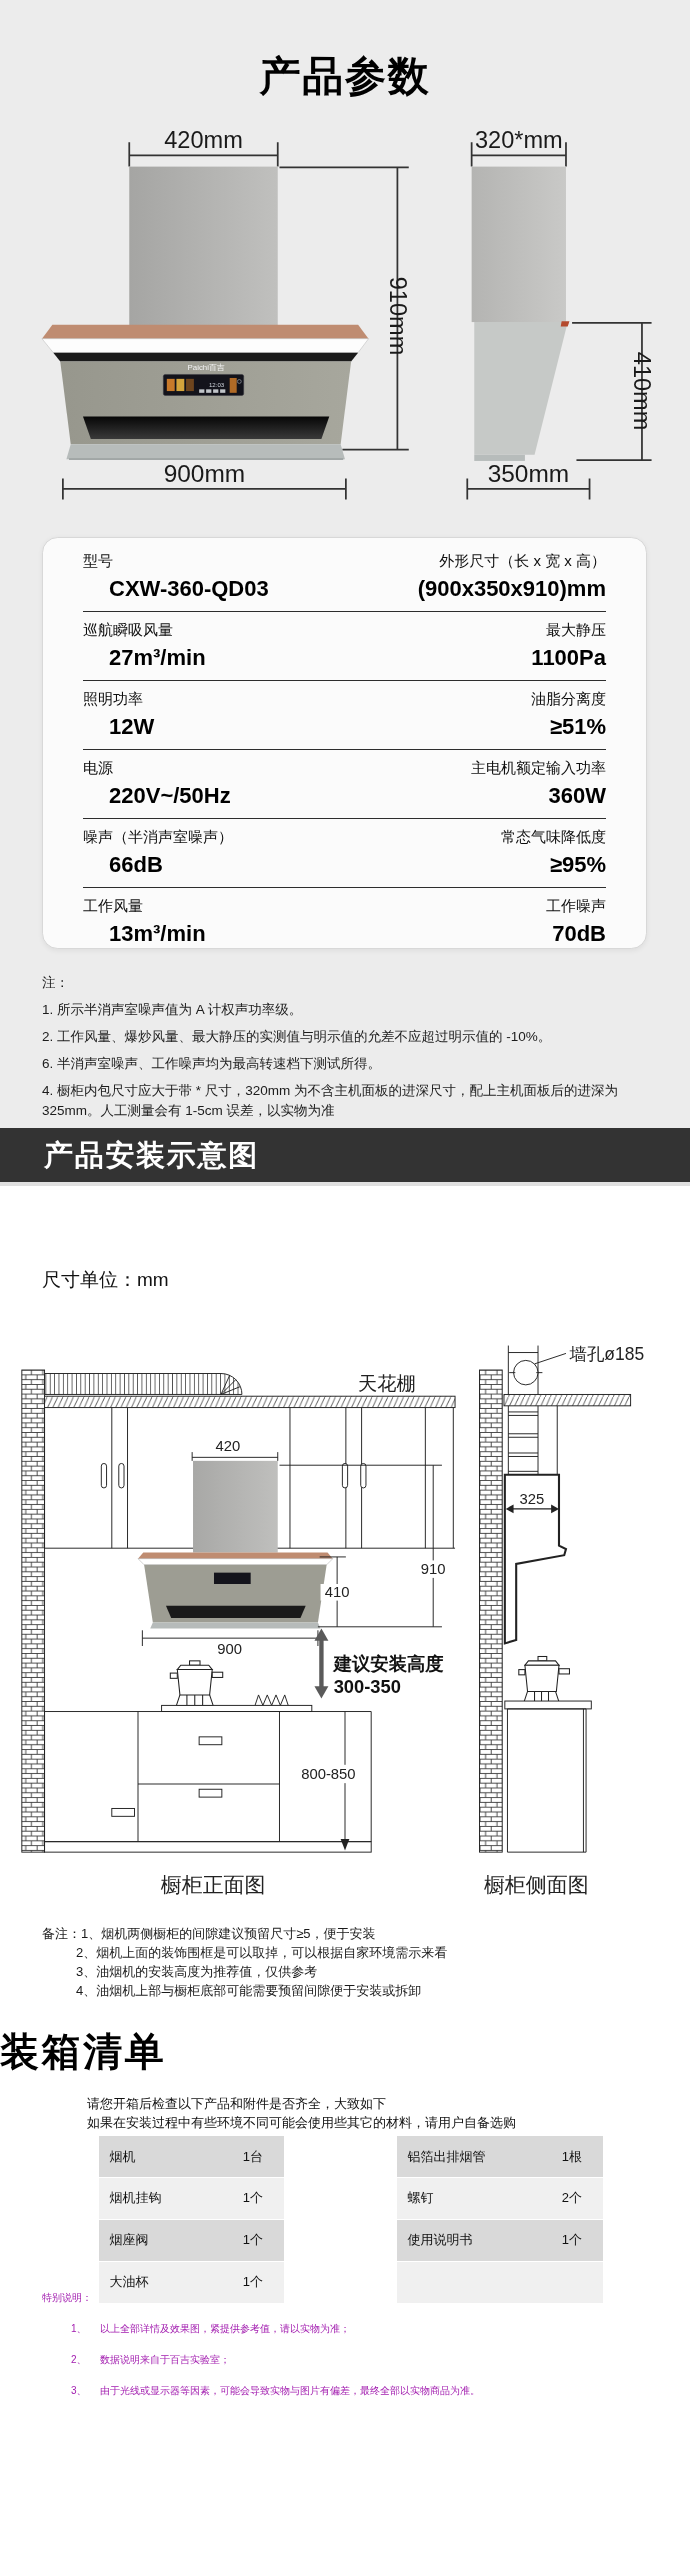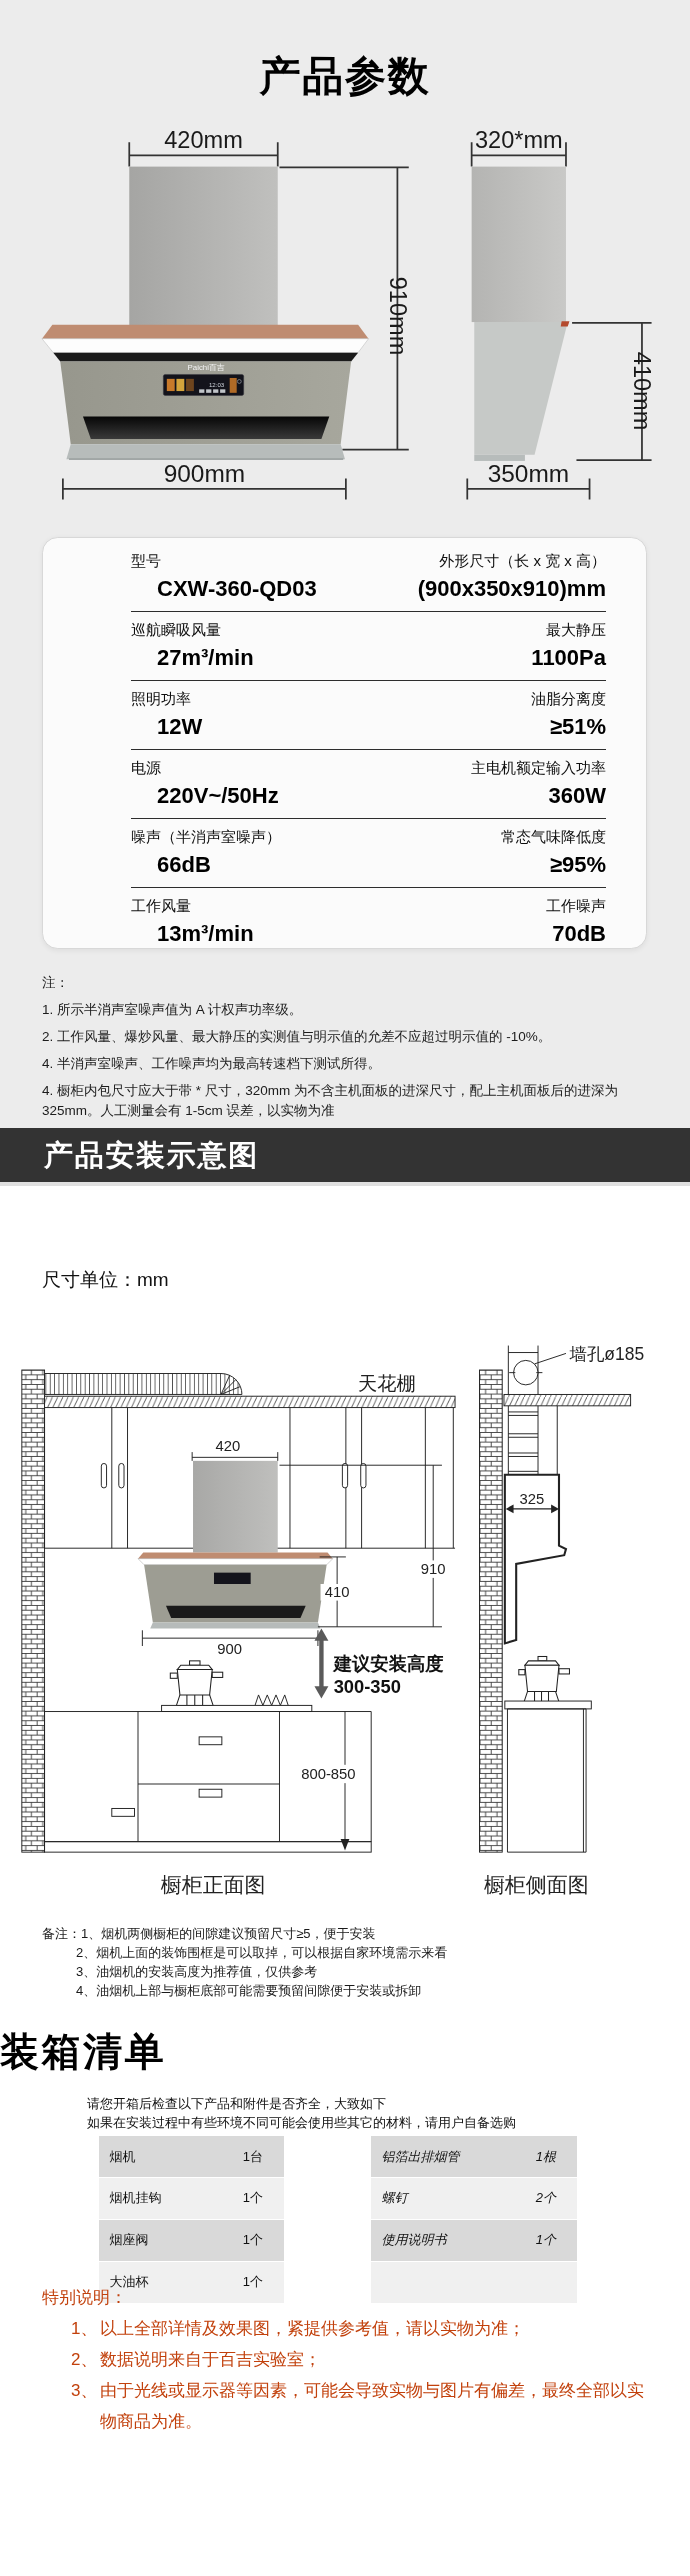--- a/index.html
+++ b/index.html
@@ -7,21 +7,21 @@
        font-family:"Liberation Sans","DejaVu Sans",sans-serif;color:#111;overflow:hidden;}
   .strip{position:absolute;top:1155px;left:0;width:690px;height:31px;background:#dfdfdf;}
   .top-section{position:absolute;top:0;left:0;width:690px;height:1178px;background:#ececec;
        border-radius:0 0 23px 23px;}
   .page-title{position:absolute;top:49px;left:0;width:690px;text-align:center;
        font-size:41px;font-weight:bold;color:#000;letter-spacing:1.7px;}
   .fig-svg{position:absolute;top:122px;left:0;}
   .spec-card{position:absolute;left:42px;top:537px;width:605px;height:412px;background:#fbfbfb;
        border:0.9px solid #d8d8d8;border-radius:15.7px;box-sizing:border-box;padding:5.2px 40px 0;
        box-shadow:0 1.7px 5.2px rgba(0,0,0,0.06);}
-  .spec-row{display:flex;height:68px;border-bottom:1.7px solid #2d2d2d;margin-left:48px;}
+  .spec-row{display:flex;height:68px;border-bottom:1.7px solid #2d2d2d;}
   .spec-row:last-child{border-bottom:none;}
   .spec-cell{display:flex;flex-direction:column;justify-content:center;}
   .spec-cell.l{width:319px;}
   .spec-cell.r{flex:1;text-align:right;}
   .spec-label{font-size:15px;color:#0f0f0f;}
   .spec-value{font-size:22px;font-weight:bold;color:#000;padding-left:26px;margin-top:5.2px;white-space:nowrap;}
   .notes{position:absolute;left:42px;top:973px;width:591px;font-size:13.5px;color:#1c1c1c;}
   .notes p{margin:0 0 7px;line-height:20px;}
   .banner{position:absolute;top:1128px;left:0;width:690px;height:54px;background:#333333;
        color:#fff;font-size:29px;font-weight:bold;line-height:54px;padding-left:44px;
@@ -29,26 +29,26 @@
   .unit{position:absolute;left:42px;top:1267px;font-size:19px;color:#111;}
   .install-svg{position:absolute;top:1328px;left:0;}
   .remarks{position:absolute;left:42px;top:1927px;width:612px;font-size:13px;color:#1a1a1a;}
   .remarks p{margin:0 0 6.1px;line-height:13px;}
   .remarks p.ind{padding-left:34px;}
   .pack-title{position:absolute;top:2025px;left:0;width:690px;
        font-size:39px;font-weight:bold;color:#000;letter-spacing:2.6px;}
   .pack-intro{position:absolute;left:87px;top:2094px;font-size:13px;color:#111;line-height:19px;}
   .pack-table{position:absolute;top:2136px;}
   .pack-table.left{left:99px;width:185px;}
-  .pack-table.right{left:371px;width:206px;font-style:italic;}
+  .pack-table.right{left:397px;width:206px;}
   .pack-row{height:41px;margin-bottom:0.9px;display:flex;justify-content:space-between;
        align-items:center;padding:0 21px 0 10.5px;font-size:13px;color:#111;}
   .pack-row:nth-child(odd){background:#d9d9d9;}
   .pack-row:nth-child(even){background:#f0f0f0;}
-  .special{position:absolute;left:42px;top:2282px;width:620px;font-size:17px;color:#c2410c;}
+  .special{position:absolute;left:42px;top:2282px;width:620px;font-size:10px;color:#a21caf;}
   .special-h{line-height:31px;}
   .special-item{display:flex;line-height:31px;padding-left:29px;}
   .special-num{width:29px;flex-shrink:0;}
   .special-text{width:544px;}
   svg text{font-family:"Liberation Sans","DejaVu Sans",sans-serif;}
 </style>
 </head>
 <body>
 
 <div class="strip"></div>
@@ -184,21 +184,21 @@
         <div class="spec-label">工作噪声</div>
       <div class="spec-value">70dB</div>
       </div>
   </div>
 </div>
 
 <div class="notes">
   <p>注：</p>
   <p>1. 所示半消声室噪声值为 A 计权声功率级。</p>
   <p>2. 工作风量、爆炒风量、最大静压的实测值与明示值的允差不应超过明示值的 -10%。</p>
-  <p>4. 半消声室噪声、工作噪声均为最高转速档下测试所得。</p>
+  <p>6. 半消声室噪声、工作噪声均为最高转速档下测试所得。</p>
   <p>4. 橱柜内包尺寸应大于带 * 尺寸，320mm 为不含主机面板的进深尺寸，配上主机面板后的进深为 325mm。人工测量会有 1-5cm 误差，以实物为准</p>
   <p>5. 产品的全部数据源于百吉实验室。</p>
 </div>
 
 <div class="banner">产品安装示意图</div>
 <div class="unit">尺寸单位：mm</div>
 
 <svg class="install-svg" width="690" height="581" viewBox="1520 0 0 0" style="display:block">
 </svg>
 <svg class="install-svg" width="690" height="581" viewBox="0 1520 790 665">

